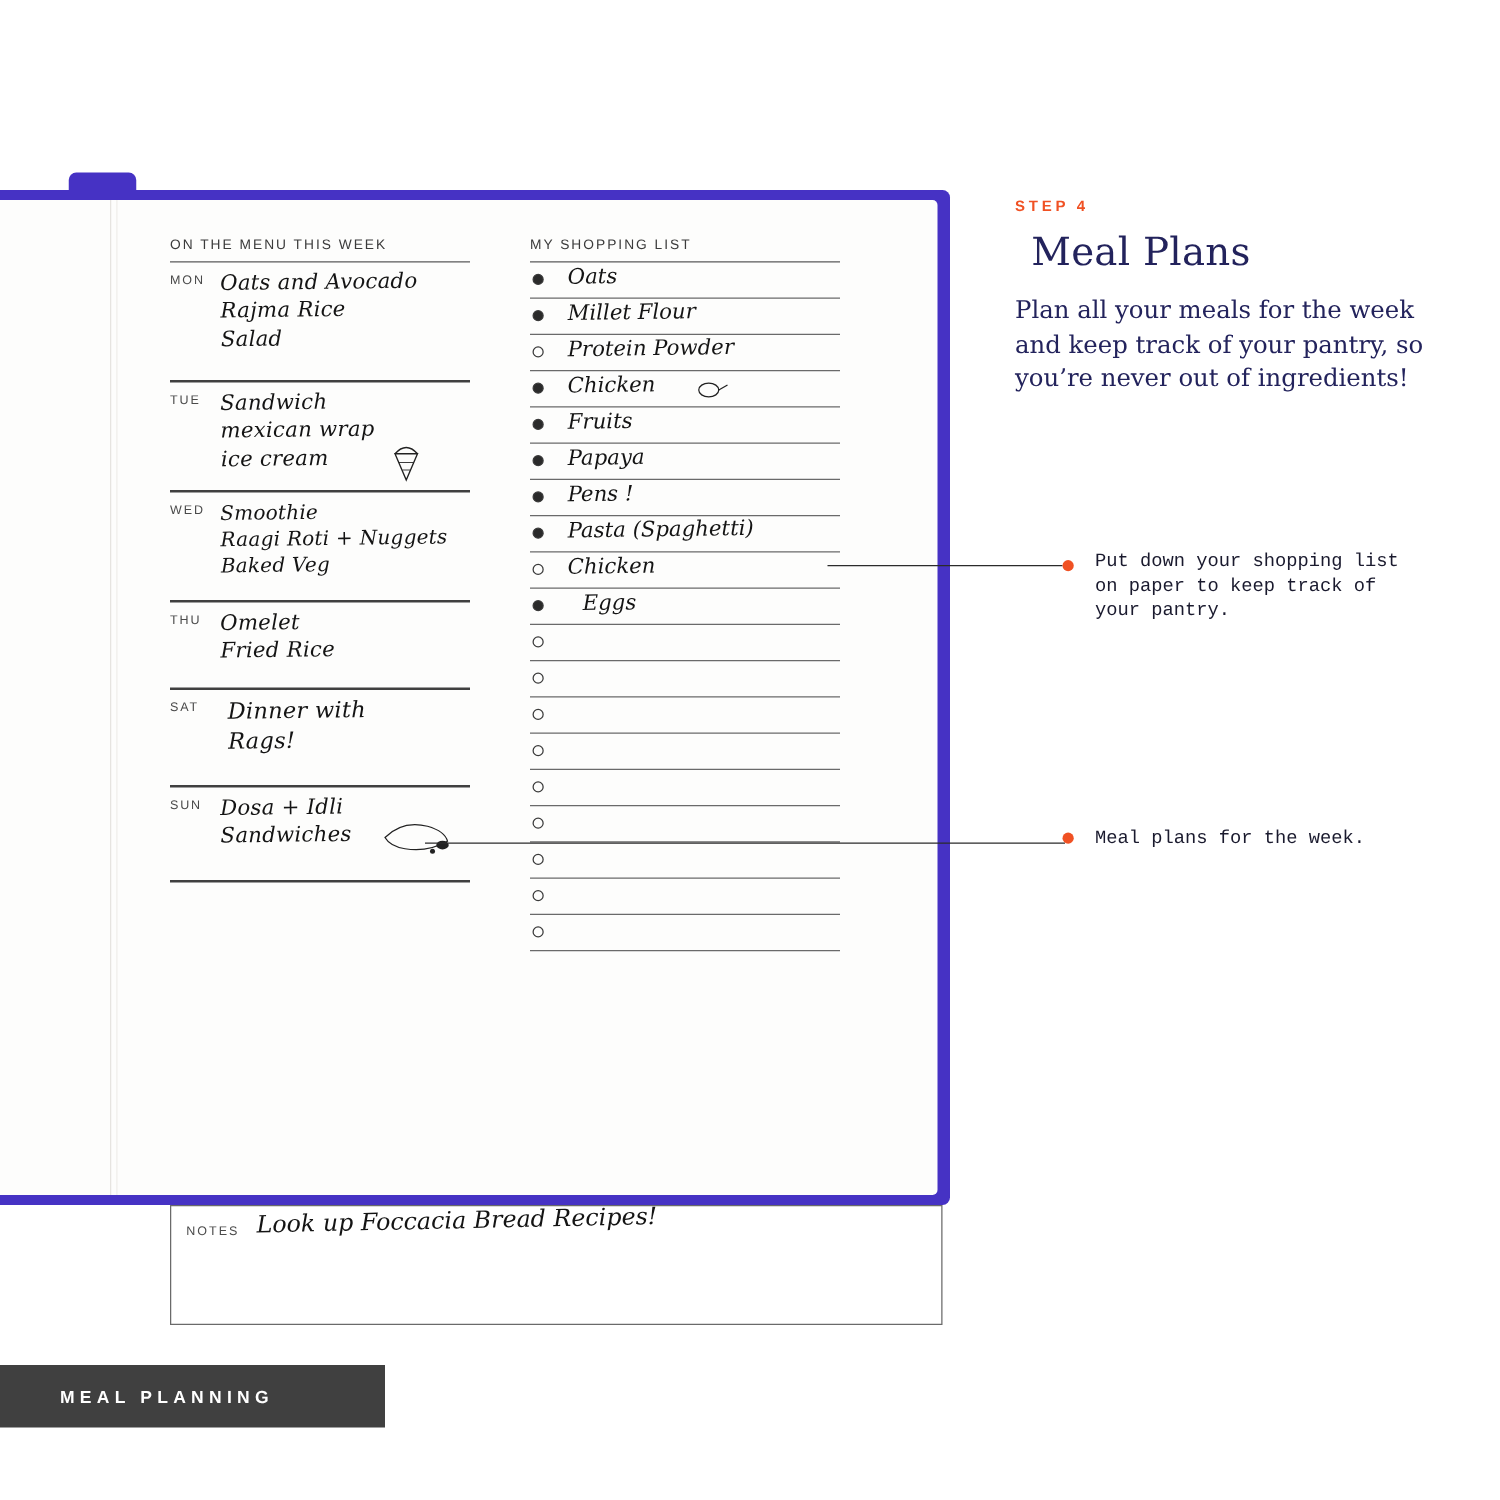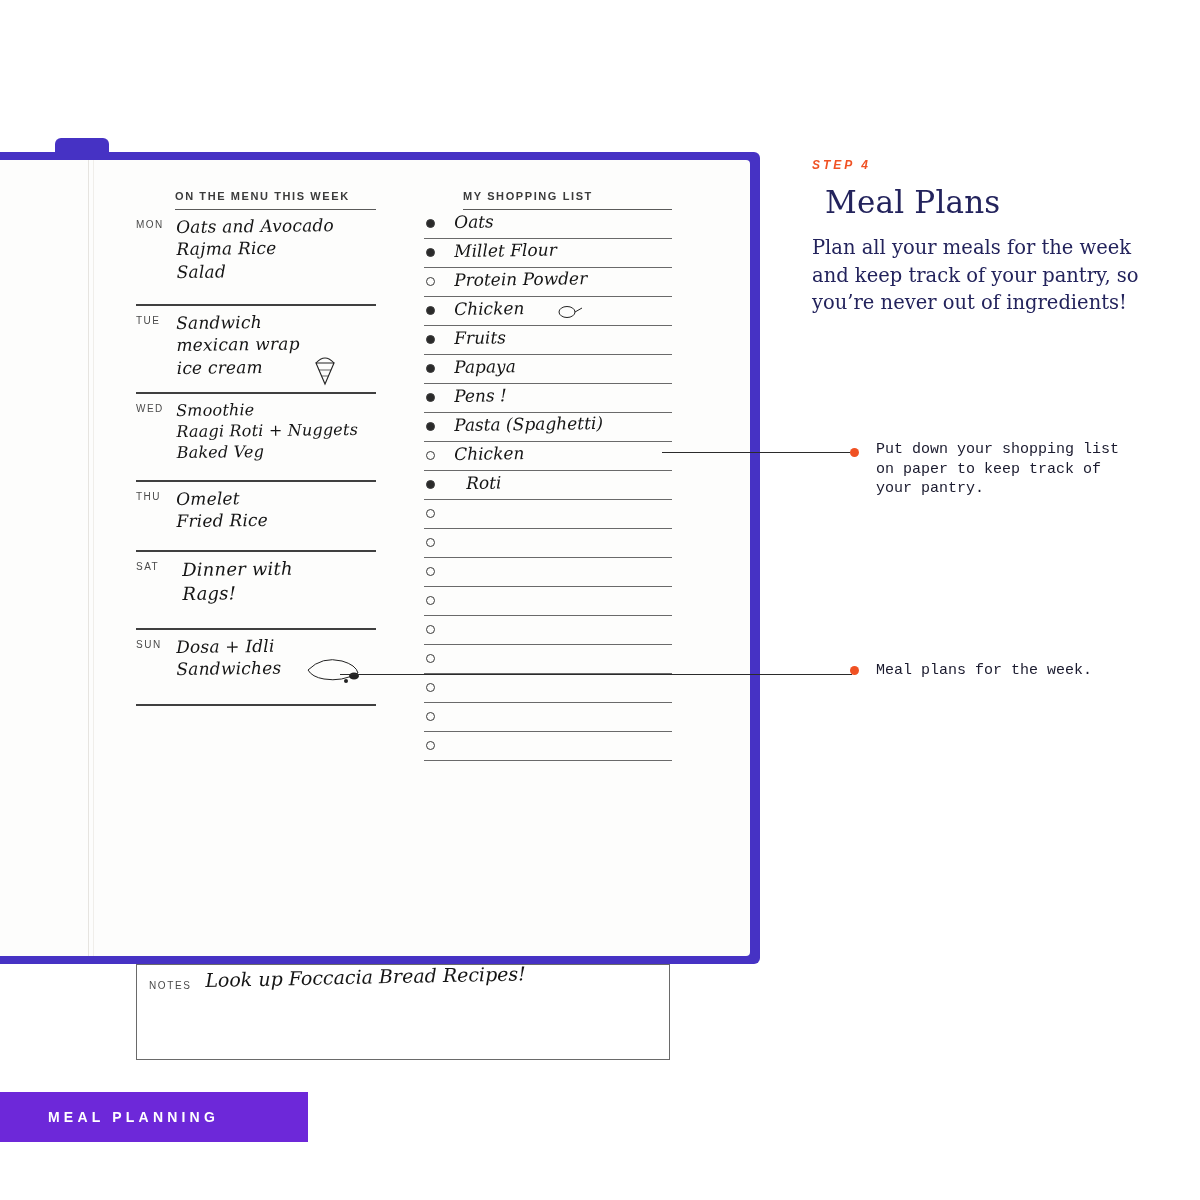--- a/index.html
+++ b/index.html
@@ -72,24 +72,23 @@
     top: 38px;
     width: 536px;
     height: 730px;
   }
 
   
   .col-head {
     font-size: 11px;
     letter-spacing: 1.6px;
     color: #3b3b3b;
-    font-weight: 700;
+    font-weight: 400;
     padding-bottom: 7px;
     border-bottom: 1px solid #5a5a5a;
-    margin-left: 39px;
   }
 
   .menu-col {
     position: absolute;
     left: 0;
     top: 0;
     width: 240px;
   }
   .list-col {
     position: absolute;
@@ -158,21 +157,21 @@
     transform-origin: left top;
     white-space: nowrap;
   }
   .shop-text.ind { left: 42px; }
 
   
   .notes-box {
     position: absolute;
     left: 0;
     top: 774px;
-    width: 534px;
+    width: 618px;
     height: 96px;
     border: 1px solid #6a6a6a;
     box-sizing: border-box;
   }
   .notes-label {
     position: absolute;
     left: 12px;
     top: 15px;
     font-size: 10px;
     letter-spacing: 1.6px;
@@ -200,21 +199,20 @@
     left: 812px;
     top: 158px;
     width: 360px;
   }
   .step-kicker {
     font-size: 12px;
     letter-spacing: 3px;
     color: #f05123;
     font-weight: 700;
     margin: 0 0 12px 0;
-    font-style: italic;
   }
   .panel-title {
     font-family: "DejaVu Serif", serif;
     font-size: 31px;
     font-weight: 400;
     color: #23235c;
     margin: 0 0 14px 13px;
     letter-spacing: 0.2px;
   }
   .panel-body {
@@ -250,21 +248,21 @@
     width: 260px;
   }
 
   
   #footer-tag {
     position: absolute;
     left: 0;
     top: 1092px;
     width: 308px;
     height: 50px;
-    background: #6d28d9;
+    background: #404040;
   }
   #footer-tag .label {
     position: absolute;
     left: 48px;
     top: 17px;
     color: #ffffff;
     font-size: 14px;
     letter-spacing: 4.2px;
     font-weight: 700;
   }
@@ -373,21 +371,21 @@
       <div class="shop-row">
         <span class="bullet filled"></span>
         <span class="shop-text">Pasta (Spaghetti)</span>
       </div>
       <div class="shop-row">
         <span class="bullet"></span>
         <span class="shop-text">Chicken</span>
       </div>
       <div class="shop-row">
         <span class="bullet filled"></span>
-        <span class="shop-text ind">Roti</span>
+        <span class="shop-text ind">Eggs</span>
       </div>
       <div class="shop-row">
           <span class="bullet"></span>
           <span class="shop-text"></span>
         </div>
       <div class="shop-row">
           <span class="bullet"></span>
           <span class="shop-text"></span>
         </div>
       <div class="shop-row">

